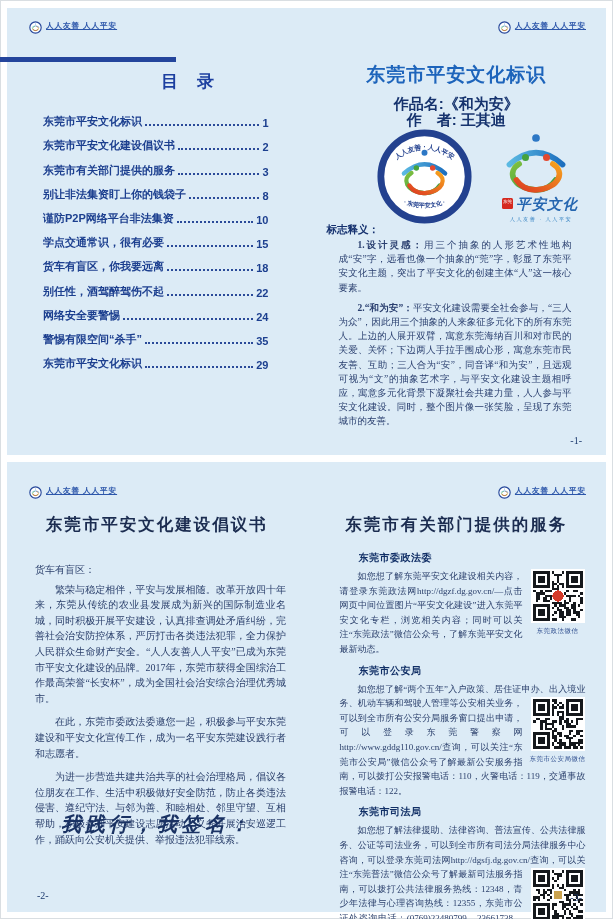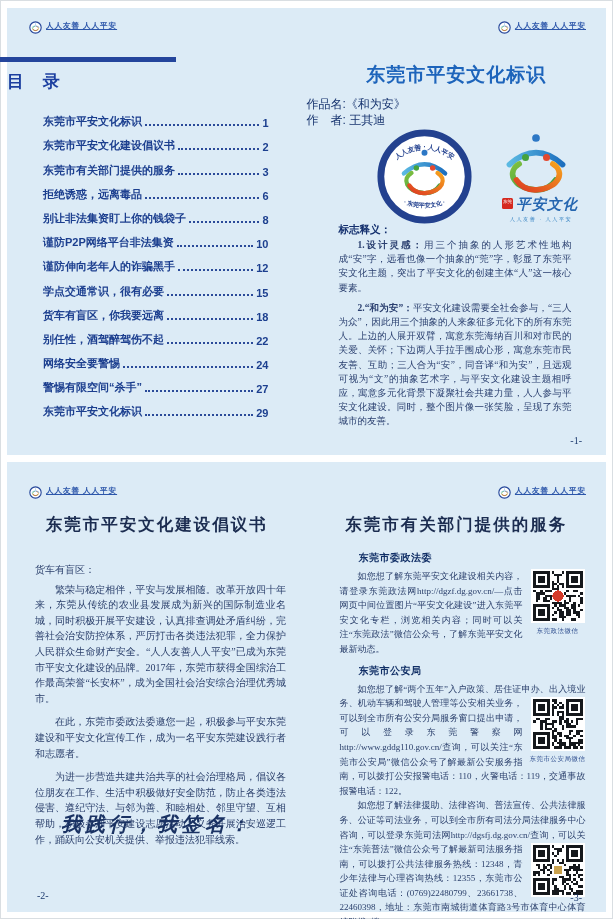--- a/index.html
+++ b/index.html
@@ -24,40 +24,40 @@
   .page-header.hr{right:20px;}
   .mini-logo{width:13px;height:13px;display:block;}
   .header-slogan{
     font-size:7.5px;font-weight:bold;color:#2c56aa;
     text-decoration:underline;letter-spacing:1px;white-space:nowrap;
   }
 
   
   .toc-rule{position:absolute;top:49px;left:-7px;width:176px;height:5px;background:#24459c;}
   .toc-title{
-    position:absolute;top:62px;left:0;width:214px;text-align:left;
+    position:absolute;top:62px;left:0;width:214px;text-align:right;
     font-size:17px;font-weight:bold;color:#1c3fa0;letter-spacing:7px;
   }
   .toc-list{position:absolute;top:97px;left:36px;right:38px;}
   .toc-item{display:flex;align-items:flex-end;height:24.2px;color:#1c3f8f;font-size:11px;font-weight:600;}
   .toc-item .lbl{white-space:nowrap;}
   .toc-item .leader{flex:1;border-bottom:2px dotted #2a4a99;margin:0 3px 3px 3px;min-width:8px;}
   .toc-item .num{font-size:11px;}
 
   
   .p1-title{
     position:absolute;top:54px;left:0;width:100%;text-align:center;
     font-family:"DejaVu Sans",sans-serif;font-size:19px;font-weight:bold;
     color:#1d64bb;letter-spacing:1px;
   }
-  .p1-meta{position:absolute;top:88px;left:0;width:100%;
-    font-size:12px;font-weight:normal;color:#16336e;line-height:16px;}
+  .p1-meta{position:absolute;top:88px;left:0;width:100%;text-align:center;
+    font-size:15px;font-weight:bold;color:#16336e;line-height:16px;}
   .badge-logo{position:absolute;top:120px;left:69px;width:97px;height:97px;}
   .color-logo{position:absolute;top:121px;left:178px;width:102px;height:99px;}
-  .p1-heading{position:absolute;top:215px;left:32px;font-size:10.5px;font-weight:bold;color:#14306e;}
+  .p1-heading{position:absolute;top:215px;left:20px;font-size:10.5px;font-weight:bold;color:#14306e;}
   .p1-body{
     position:absolute;top:230px;left:32px;width:244px;
     font-family:"Liberation Serif",serif;font-size:9.5px;line-height:14.2px;
     color:#2b4070;text-align:justify;
   }
   .p1-body p{margin:0 11px 6px 0;text-indent:2em;}
   .p1-body b{font-weight:bold;}
 
   
   .serif-title{
@@ -152,40 +152,30 @@
           <span class="lbl">东莞市平安文化建设倡议书</span>
           <span class="leader"></span>
           <span class="num">2</span>
         </div>
         <div class="toc-item">
           <span class="lbl">东莞市有关部门提供的服务</span>
           <span class="leader"></span>
           <span class="num">3</span>
         </div>
         <div class="toc-item">
-          <span class="lbl">拒绝诱惑，远离毒品</span>
-          <span class="leader"></span>
-          <span class="num">6</span>
-        </div>
-        <div class="toc-item">
           <span class="lbl">别让非法集资盯上你的钱袋子</span>
           <span class="leader"></span>
           <span class="num">8</span>
         </div>
         <div class="toc-item">
           <span class="lbl">谨防P2P网络平台非法集资</span>
           <span class="leader"></span>
           <span class="num">10</span>
         </div>
         <div class="toc-item">
-          <span class="lbl">谨防伸向老年人的诈骗黑手</span>
-          <span class="leader"></span>
-          <span class="num">12</span>
-        </div>
-        <div class="toc-item">
           <span class="lbl">学点交通常识，很有必要</span>
           <span class="leader"></span>
           <span class="num">15</span>
         </div>
         <div class="toc-item">
           <span class="lbl">货车有盲区，你我要远离</span>
           <span class="leader"></span>
           <span class="num">18</span>
         </div>
         <div class="toc-item">
@@ -194,21 +184,21 @@
           <span class="num">22</span>
         </div>
         <div class="toc-item">
           <span class="lbl">网络安全要警惕</span>
           <span class="leader"></span>
           <span class="num">24</span>
         </div>
         <div class="toc-item">
           <span class="lbl">警惕有限空间“杀手”</span>
           <span class="leader"></span>
-          <span class="num">27</span>
+          <span class="num">35</span>
         </div>
         <div class="toc-item">
           <span class="lbl">东莞市平安文化标识</span>
           <span class="leader"></span>
           <span class="num">29</span>
         </div>
       </div>
   </div>
 
   <div class="page right">
@@ -566,20 +556,21 @@
                 <rect x="1" y="15" width="5" height="5" fill="#fff"></rect>
                 <rect x="2" y="16" width="3" height="3" fill="#15181c"></rect>
               </svg>
             <span class="qr-caption">东莞市公安局微信</span>
           </span>
           <span>如您想了解“两个五年”入户政策、居住证申办、出入境业务、机动车辆和驾驶人管理等公安相关业务，可以到全市所有公安分局服务窗口提出申请，可以登录东莞警察网http://www.gddg110.gov.cn/查询，可以关注“东莞市公安局”微信公众号了解最新公安服务指南，可以拨打公安报警电话：110，火警电话：119，交通事故报警电话：122。</span>
         </p>
       </div>
 
       <div class="svc-section">
+        <div class="svc-heading">东莞市司法局</div>
         <p class="svc-text">
           <span class="qr-spacer" style="height:45px"></span>
           <span class="qr-float">
             <svg class="qr-canvas" viewBox="-1 -1 23 23" shape-rendering="crispEdges">
                 <rect x="-1" y="-1" width="23" height="23" fill="#ffffff"></rect>
                 <rect x="8" y="0" width="1" height="1" fill="#15181c"></rect>
                 <rect x="12" y="0" width="1" height="1" fill="#15181c"></rect>
                 <rect x="9" y="1" width="1" height="1" fill="#15181c"></rect>
                 <rect x="10" y="1" width="1" height="1" fill="#15181c"></rect>
                 <rect x="11" y="1" width="1" height="1" fill="#15181c"></rect>

